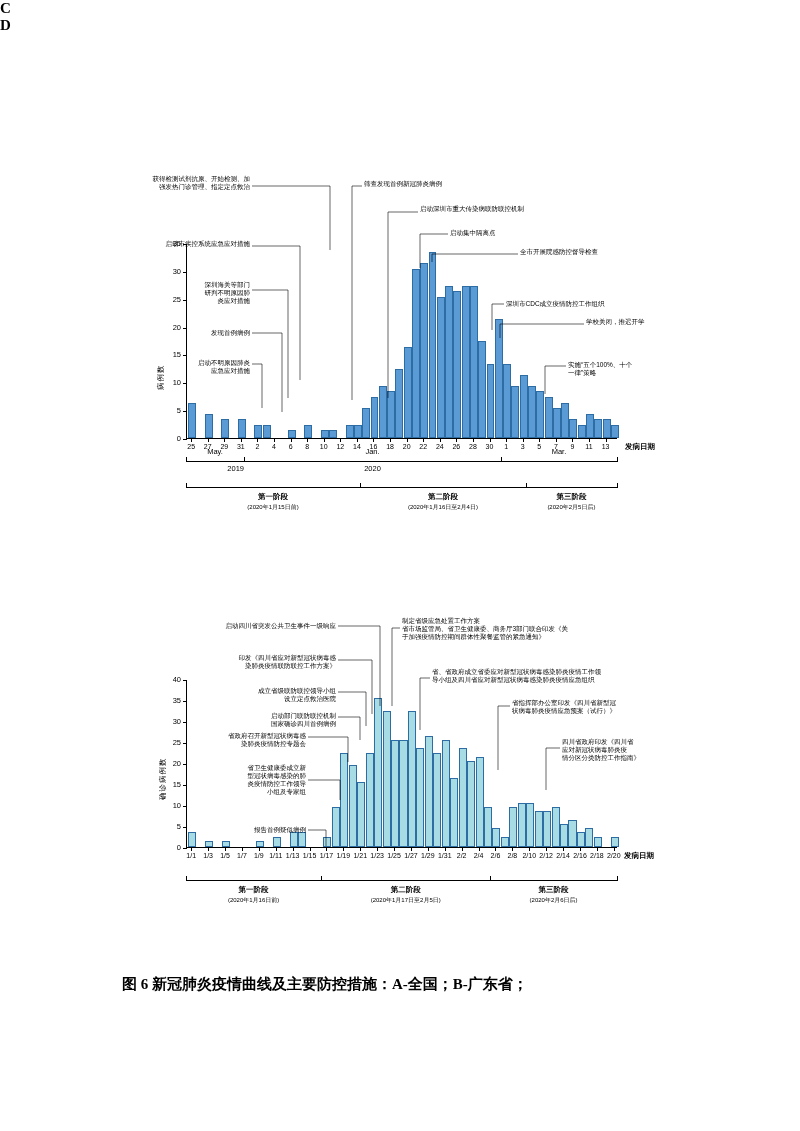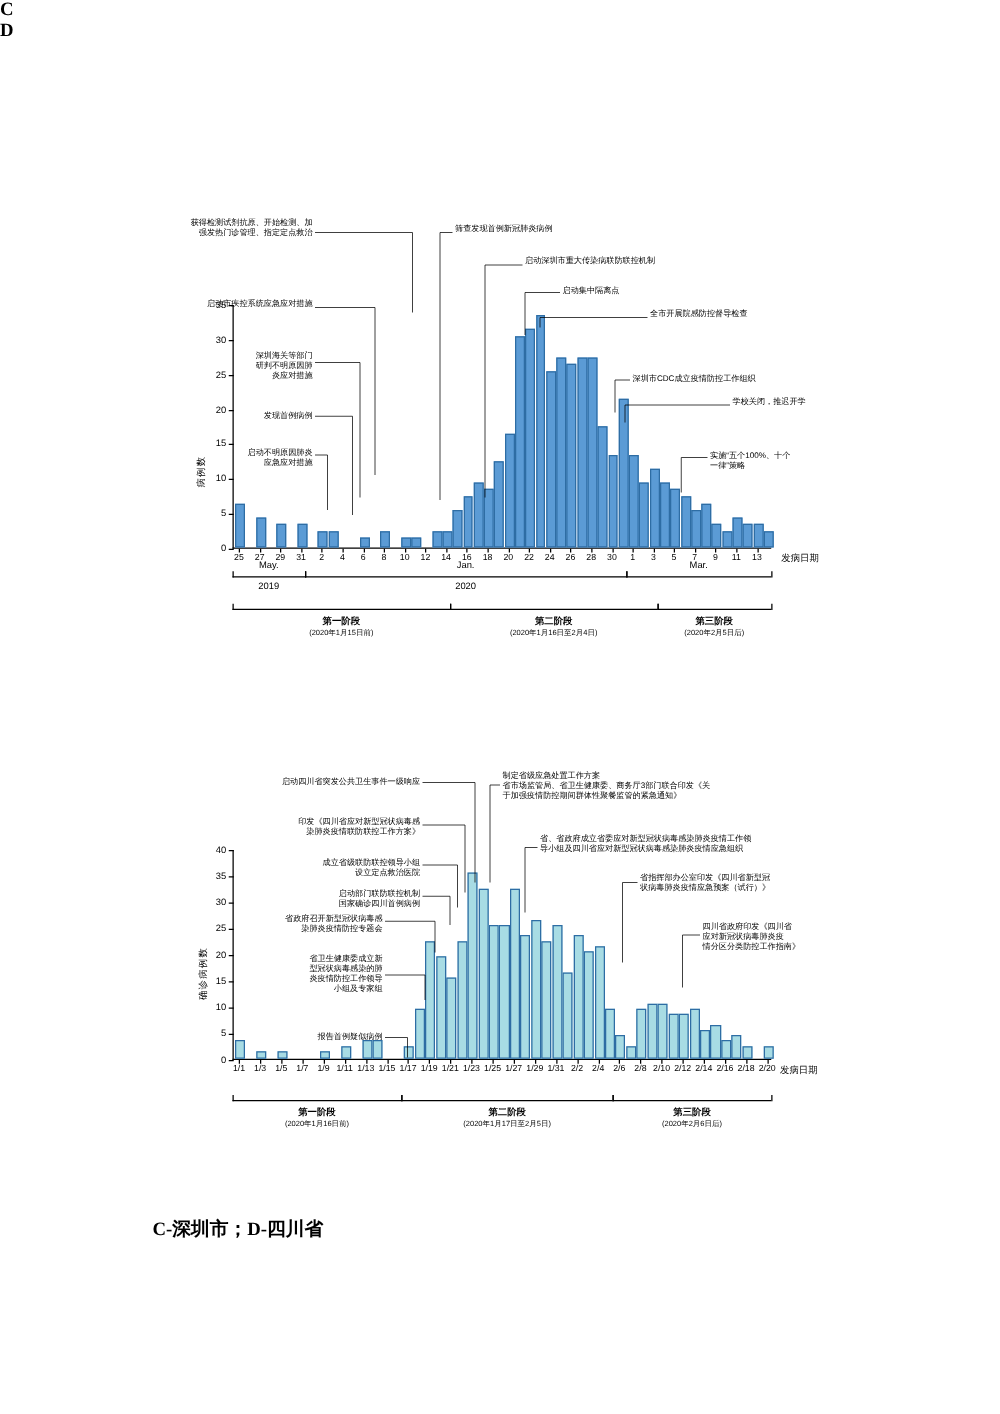--- a/index.html
+++ b/index.html
@@ -26,21 +26,21 @@
     font-size:7.5px;
     transform:rotate(-90deg);
     transform-origin:left top;
     white-space:nowrap;
     letter-spacing:1px;
   }
   .ytick{position:absolute;font-size:7.5px;text-align:right;width:20px;}
   .ytickline{position:absolute;width:4px;height:1px;background:#000;}
   .xtick{position:absolute;font-size:7px;text-align:center;}
   .xtickline{position:absolute;width:1px;height:3px;background:#000;}
-  .xaxis-title{position:absolute;font-size:7.5px;white-space:nowrap;}
+  .xaxis-title{position:absolute;font-size:7.5px;white-space:nowrap;font-weight:bold;}
 
   .anno{position:absolute;font-size:6.5px;line-height:1.25;color:#000;}
   .anno.r{text-align:right;}
   .anno.l{text-align:left;}
 
   svg.leaders{position:absolute;left:0;top:0;overflow:visible;}
   .phaseline{position:absolute;height:1px;background:#000;}
   .phasecap{position:absolute;width:1px;height:5px;background:#000;}
   .phaselabel{position:absolute;text-align:center;font-size:7px;line-height:1.3;}
   .phaselabel b{font-weight:bold;font-size:7.5px;}
@@ -190,21 +190,21 @@
         <polyline points="448,234 420,234 420,268" fill="none" stroke="#000" stroke-width="0.6"></polyline>
         <polyline points="518,254 432,254 432,262" fill="none" stroke="#000" stroke-width="0.6"></polyline>
         <polyline points="504,304 492,304 492,330" fill="none" stroke="#000" stroke-width="0.6"></polyline>
         <polyline points="584,324 500,324 500,338" fill="none" stroke="#000" stroke-width="0.6"></polyline>
         <polyline points="566,366 545,366 545,394" fill="none" stroke="#000" stroke-width="0.6"></polyline>
       </svg>
   <div class="phaseline" style="left: 186px; top: 461px; width: 58.0192px;"></div>
       <div class="phasecap" style="left: 186px; top: 457px;"></div>
       <div class="phasecap" style="left: 244.019px; top: 457px;"></div>
       <div class="monthlabel" style="left: 186px; top: 447px; width: 58.0192px;">May.</div>
-      <div class="monthlabel" style="left: 186px; top: 464px; width: 58.0192px;">2019</div>
+      <div class="monthlabel" style="left: 186px; top: 464px; width: 58.0192px; text-align: right;">2019</div>
       <div class="phaseline" style="left: 244.019px; top: 461px; width: 256.942px;"></div>
       <div class="phasecap" style="left: 244.019px; top: 457px;"></div>
       <div class="phasecap" style="left: 500.962px; top: 457px;"></div>
       <div class="monthlabel" style="left: 244.019px; top: 447px; width: 256.942px;">Jan.</div>
       <div class="monthlabel" style="left: 244.019px; top: 464px; width: 256.942px;">2020</div>
       <div class="phaseline" style="left: 500.962px; top: 461px; width: 116.038px;"></div>
       <div class="phasecap" style="left: 500.962px; top: 457px;"></div>
       <div class="phasecap" style="left: 617px; top: 457px;"></div>
       <div class="monthlabel" style="left: 500.962px; top: 447px; width: 116.038px;">Mar.</div>
       <div class="phaseline" style="left: 186px; top: 487px; width: 174.058px;"></div>
@@ -405,16 +405,16 @@
 于加强疫情防控期间群体性聚餐监管的紧急通知》</div>
   <div class="anno l" id="dA8" style="left: 432px; top: 668px; width: 222px; white-space: pre-line;">省、省政府成立省委应对新型冠状病毒感染肺炎疫情工作领
 导小组及四川省应对新型冠状病毒感染肺炎疫情应急组织</div>
   <div class="anno l" id="dA9" style="left: 512px; top: 699px; width: 156px; white-space: pre-line;">省指挥部办公室印发《四川省新型冠
 状病毒肺炎疫情应急预案（试行）》</div>
   <div class="anno l" id="dA10" style="left: 562px; top: 738px; width: 120px; white-space: pre-line;">四川省政府印发《四川省
 应对新冠状病毒肺炎疫
 情分区分类防控工作指南》</div>
 
   <div class="caption" style="left:122px;top:970px;width:580px;">
-    <div>C-深圳市；D-四川省</div>
+    <div>图 6 新冠肺炎疫情曲线及主要防控措施：A-全国；B-广东省；</div>
   </div>
 
 </div>
 
 </body></html>

